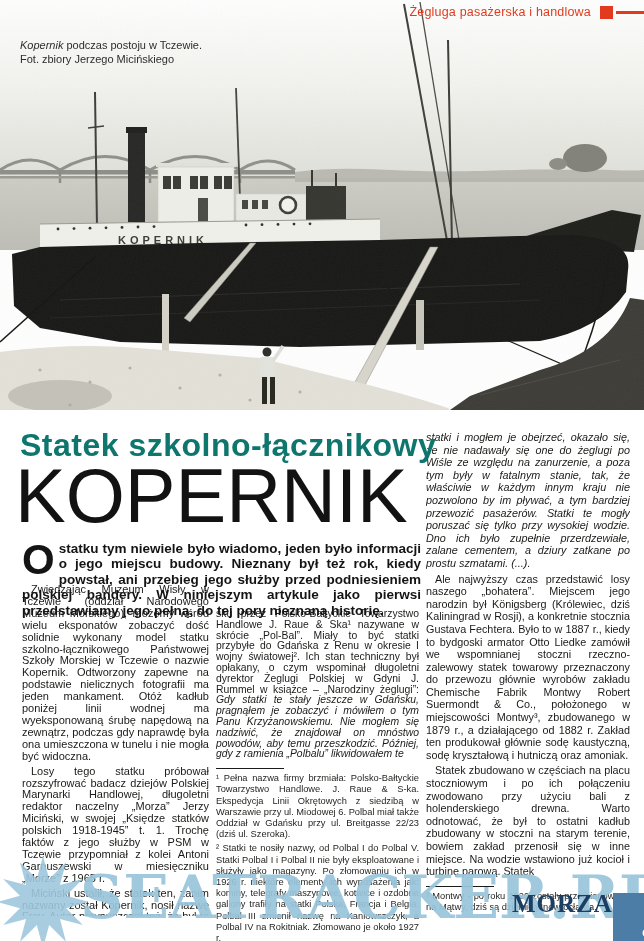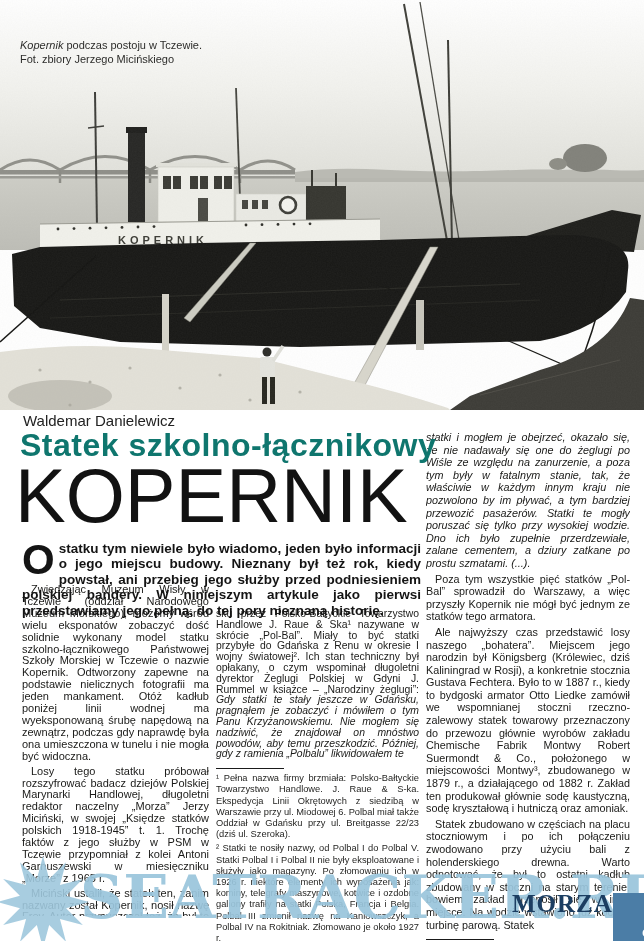--- a/index.html
+++ b/index.html
@@ -169,27 +169,31 @@
       <circle cx="267" cy="352" r="4.5" fill="#2b2b27"></circle>
       <rect x="260" y="357" width="15" height="20" rx="2" fill="#e4e4de"></rect>
       <line x1="273" y1="361" x2="283" y2="346" stroke="#e0e0da" stroke-width="3.5"></line>
       <rect x="262" y="377" width="5" height="27" fill="#26261f"></rect>
       <rect x="270" y="377" width="5" height="27" fill="#26261f"></rect>
     </g>
 
     <rect x="0" y="0" width="644" height="410" filter="url(#grain)"></rect>
   </svg>
 
+  <div class="section-label">
+    <span class="label-text">Żegluga pasażerska i handlowa</span>
+    <span class="label-square"></span>
+    <span class="label-dash"></span>
+  </div>
 
   <div class="caption">
     <div><span class="ship-name">Kopernik</span><span> podczas postoju w Tczewie.</span></div>
     <div>Fot. zbiory Jerzego Micińskiego</div>
   </div>
 
-  <div class="author">Waldemar Danielewicz</div>
   <div class="title-small">Statek szkolno-łącznikowy</div>
   <div class="title-big">KOPERNIK</div>
 
   <div class="lead">
     <span class="dropcap">O</span><span>statku tym niewiele było wiadomo, jeden było informacji o jego miejscu budowy. Nieznany był też rok, kiedy powstał, ani przebieg jego służby przed podniesieniem polskiej bandery. W niniejszym artykule jako pierwsi przedstawiamy jego pełną, do tej pory nieznaną historię.</span>
   </div>
 
   <div class="col col1">
     <p class="ind">Zwiedzając Muzeum Wisły w Tczewie (oddział Narodowego Muzeum Morskiego), możemy wśród wielu eksponatów zobaczyć dość solidnie wykonany model statku szkolno-łącznikowego Państwowej Szkoły Morskiej w Tczewie o nazwie Kopernik. Odtworzony zapewne na podstawie nielicznych fotografii ma jeden mankament. Otóż kadłub poniżej linii wodnej ma wyeksponowaną śrubę napędową na zewnątrz, podczas gdy naprawdę była ona umieszczona w tunelu i nie mogła być widoczna.</p>
     <p class="ind">Losy tego statku próbował rozszyfrować badacz dziejów Polskiej Marynarki Handlowej, długoletni redaktor naczelny „Morza” Jerzy Miciński, w swojej „Księdze statków polskich 1918-1945” t. 1. Trochę faktów z jego służby w PSM w Tczewie przypomniał z kolei Antoni Garnuszewski w miesięczniku „Morze” z 1965 r.</p>
@@ -198,21 +202,20 @@
 
   <div class="col col2">
     <p><span>sku przez Polsko-Bałtyckie Towarzystwo Handlowe J. Raue &amp; Ska¹ nazywane w skrócie „Pol-Bal”. Miały to być statki przybyłe do Gdańska z Renu w okresie I wojny światowej². Ich stan techniczny był opłakany, o czym wspominał długoletni dyrektor Żeglugi Polskiej w Gdyni J. Rummel w książce – „Narodziny żeglugi”: </span><span class="it">Gdy statki te stały jeszcze w Gdańsku, pragnąłem je zobaczyć i mówiłem o tym Panu Krzyżanowskiemu. Nie mogłem się nadziwić, że znajdował on mnóstwo powodów, aby temu przeszkodzić. Później, gdy z ramienia „Polbalu” likwidowałem te</span></p>
     <div class="fnrule"></div>
     <p class="fn">¹ Pełna nazwa firmy brzmiała: Polsko-Bałtyckie Towarzystwo Handlowe. J. Raue &amp; S-ka. Ekspedycja Linii Okrętowych z siedzibą w Warszawie przy ul. Miodowej 6. Polbal miał także Oddział w Gdańsku przy ul. Breitgasse 22/23 (dziś ul. Szeroka).</p>
     <p class="fn">² Statki te nosiły nazwy, od Polbal I do Polbal V. Statki Polbal I i Polbal II nie były eksploatowane i służyły jako magazyny. Po złomowaniu ich w 1926 r. niektóre elementy ich wyposażenia jak: kominy, telegrafy maszynowe, kotwice i ozdobne galiony trafiły na statki Polska, Francja i Belgia. Polbal III zmienił nazwę na Kaniowszczyk, a Polbal IV na Rokitniak. Złomowano je około 1927 r.</p>
   </div>
 
   <div class="col col3">
     <p class="it">statki i mogłem je obejrzeć, okazało się, że nie nadawały się one do żeglugi po Wiśle ze względu na zanurzenie, a poza tym były w fatalnym stanie, tak, że właściwie w każdym innym kraju nie pozwolono by im pływać, a tym bardziej przewozić pasażerów. Statki te mogły poruszać się tylko przy wysokiej wodzie. Dno ich było zupełnie przerdzewiałe, zalane cementem, a dziury zatkane po prostu szmatami. (...).</p>
-    <p class="ind">Poza tym wszystkie pięć statków „Pol-Bal” sprowadził do Warszawy, a więc przyszły Kopernik nie mógł być jednym ze statków tego armatora.</p>
     <p class="ind">Ale najwyższy czas przedstawić losy naszego „bohatera”. Miejscem jego narodzin był Königsberg (Królewiec, dziś Kaliningrad w Rosji), a konkretnie stocznia Gustava Fechtera. Było to w 1887 r., kiedy to bydgoski armator Otto Liedke zamówił we wspomnianej stoczni rzeczno-zalewowy statek towarowy przeznaczony do przewozu głównie wyrobów zakładu Chemische Fabrik Montwy Robert Suermondt &amp; Co., położonego w miejscowości Montwy³, zbudowanego w 1879 r., a działającego od 1882 r. Zakład ten produkował głównie sodę kaustyczną, sodę kryształową i hutniczą oraz amoniak.</p>
     <p class="ind">Statek zbudowano w częściach na placu stoczniowym i po ich połączeniu zwodowano przy użyciu bali z holenderskiego drewna. Warto odnotować, że był to ostatni kadłub zbudowany w stoczni na starym terenie, bowiem zakład przenosił się w inne miejsce. Na wodzie wstawiono już kocioł i turbinę parową. Statek</p>
     <div class="fnrule"></div>
     <p class="fn">³ Montwy - po roku 1920 zostały przemianowane na Mątwy, dziś są dzielnicą Inowrocławia.</p>
   </div>
 
   <svg class="wm-star" width="98" height="92" viewBox="0 0 100 100" aria-hidden="true">
     <polygon fill="rgba(158,200,221,0.9)" points="100,50 75.1,56.7 93.3,75 68.4,68.4 75,93.3 56.7,75.1 50,100 43.3,75.1 25,93.3 31.6,68.4 6.7,75 24.9,56.7 0,50 24.9,43.3 6.7,25 31.6,31.6 25,6.7 43.3,24.9 50,0 56.7,24.9 75,6.7 68.4,31.6 93.3,25 75.1,43.3"></polygon>
   </svg>
   <div class="wm-text">SEATRACKER.RU</div>

